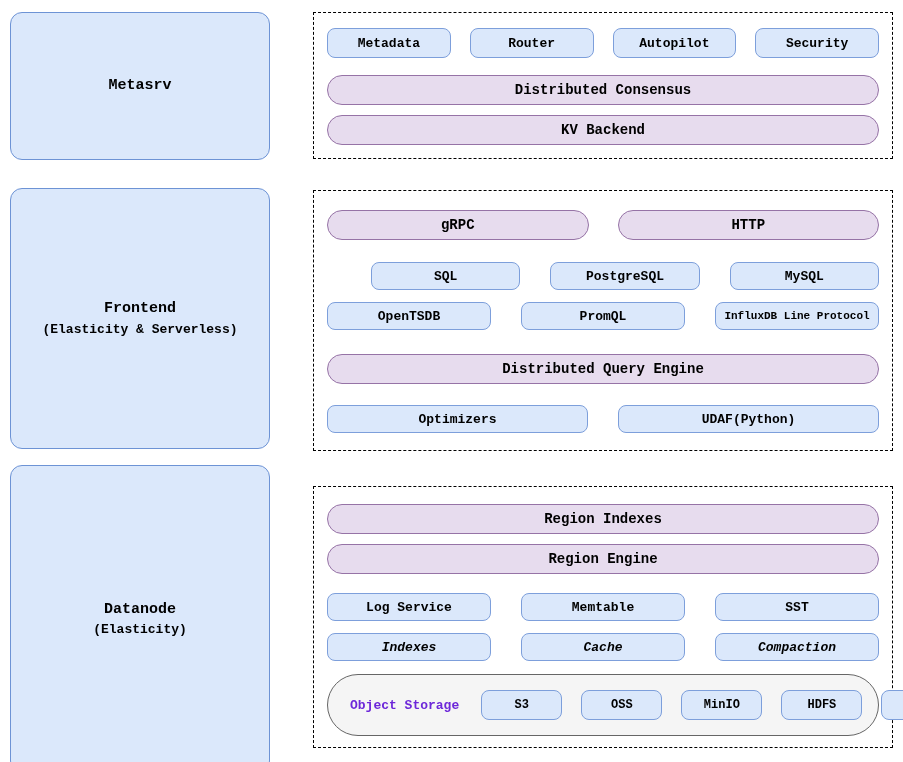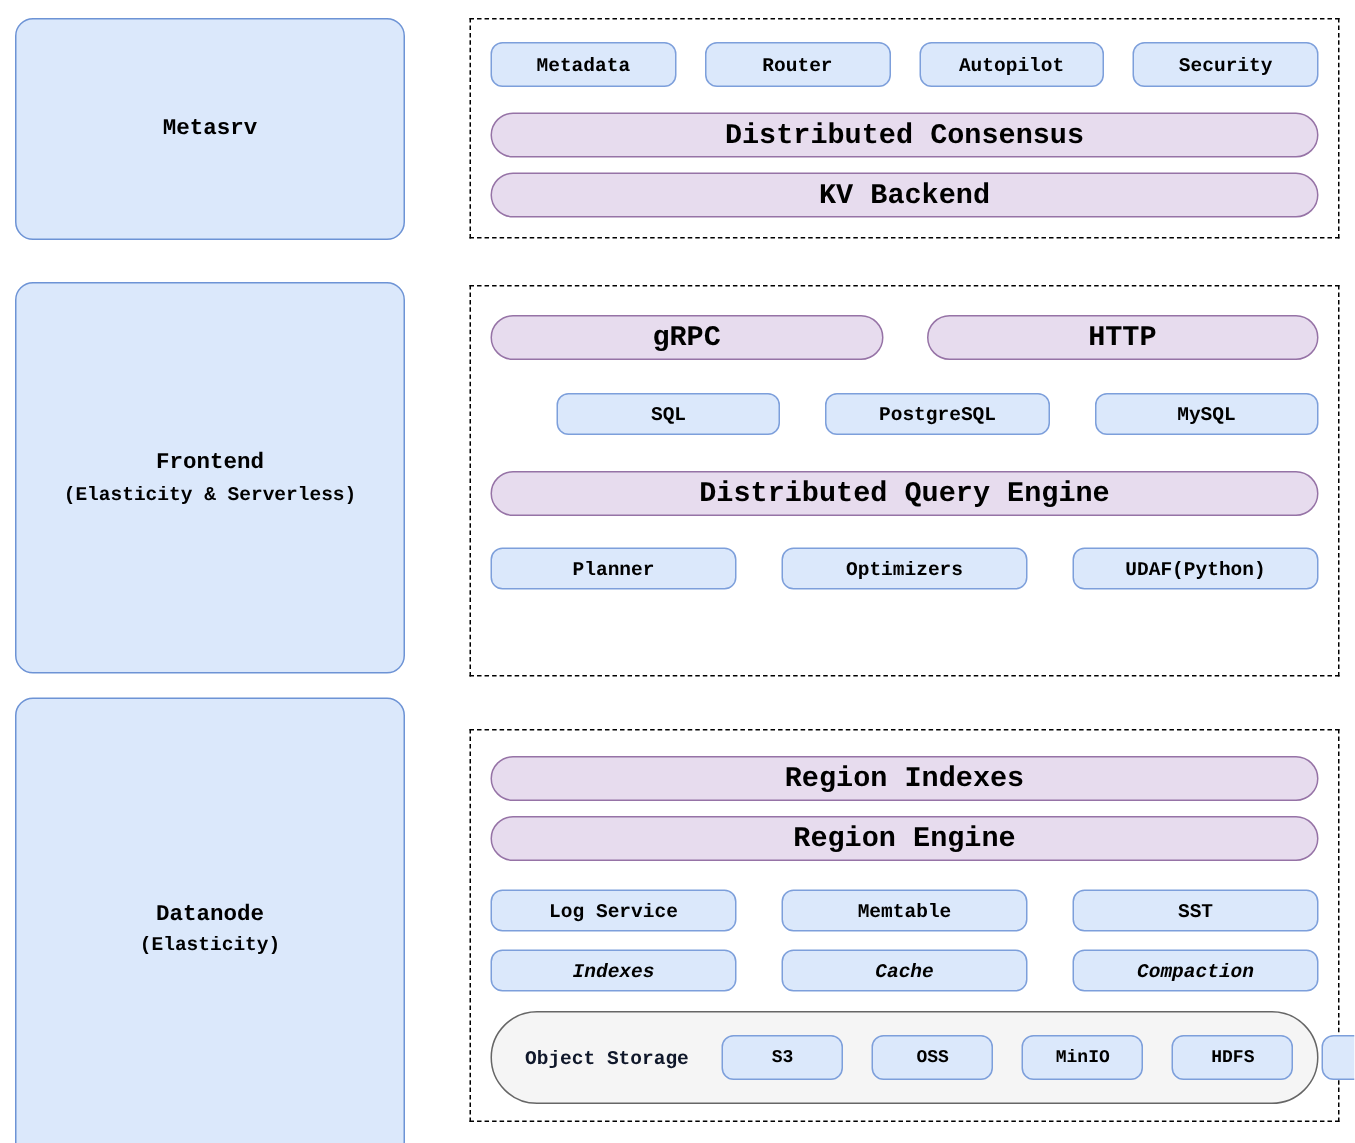--- a/index.html
+++ b/index.html
@@ -29,30 +29,30 @@
     background:var(--blue-fill);border:1px solid var(--blue-border);
     border-radius:8px;display:flex;align-items:center;justify-content:center;
     font-size:13px;white-space:nowrap;
   }
   .box.h28{height:28px;}
   .box.tiny{font-size:11px;}
   .pill{
     box-sizing:border-box;height:30px;width:100%;
     background:var(--purple-fill);border:1px solid var(--purple-border);
     border-radius:15px;display:flex;align-items:center;justify-content:center;
-    font-size:19px;white-space:nowrap;
+    font-size:14px;white-space:nowrap;
   }
   .pill.half{flex:1 1 0;width:auto;}
   .storage{
     box-sizing:border-box;width:100%;height:62px;
     background:var(--storage-fill);border:1px solid var(--storage-border);
     border-radius:31px;display:flex;align-items:center;
     padding:0 22px;
   }
-  .storage-label{font-size:13px;color:#0f172a;margin-right:22px;white-space:nowrap;}
+  .storage-label{font-size:13px;color:#6d28d9;margin-right:22px;white-space:nowrap;}
   .storage-boxes{display:flex;gap:19px;flex:1;}
   .sbox{
     box-sizing:border-box;height:30px;min-width:58px;padding:0 28px;flex:1 1 0;
     background:var(--blue-fill);border:1px solid var(--blue-border);
     border-radius:8px;display:flex;align-items:center;justify-content:center;
     font-size:12px;white-space:nowrap;
   }
 </style>
 </head>
 <body>
@@ -90,23 +90,27 @@
     <div class="panel-inner" style="padding:19px 13px;">
       <div class="row" style="gap:29px;">
         <div class="pill half">gRPC</div>
         <div class="pill half">HTTP</div>
       </div>
       <div class="row" style="gap:30px;margin-top:22px;margin-left:44px;">
         <div class="box h28">SQL</div>
         <div class="box h28">PostgreSQL</div>
         <div class="box h28">MySQL</div>
       </div>
+      <div class="row" style="gap:30px;margin-top:12px;">
+        <div class="box h28">OpenTSDB</div>
+        <div class="box h28">PromQL</div>
+        <div class="box h28 tiny">InfluxDB Line Protocol</div>
+      </div>
       <div class="pill" style="margin-top:24px;">Distributed Query Engine</div>
       <div class="row" style="gap:30px;margin-top:21px;">
-        <div class="box h28">Planner</div>
         <div class="box h28">Optimizers</div>
         <div class="box h28">UDAF(Python)</div>
       </div>
     </div>
   </div>
 
   <div class="panel" style="top:486px;height:262px;">
     <div class="panel-inner" style="padding:17px 13px;">
       <div class="pill">Region Indexes</div>
       <div class="pill" style="margin-top:10px;">Region Engine</div>

